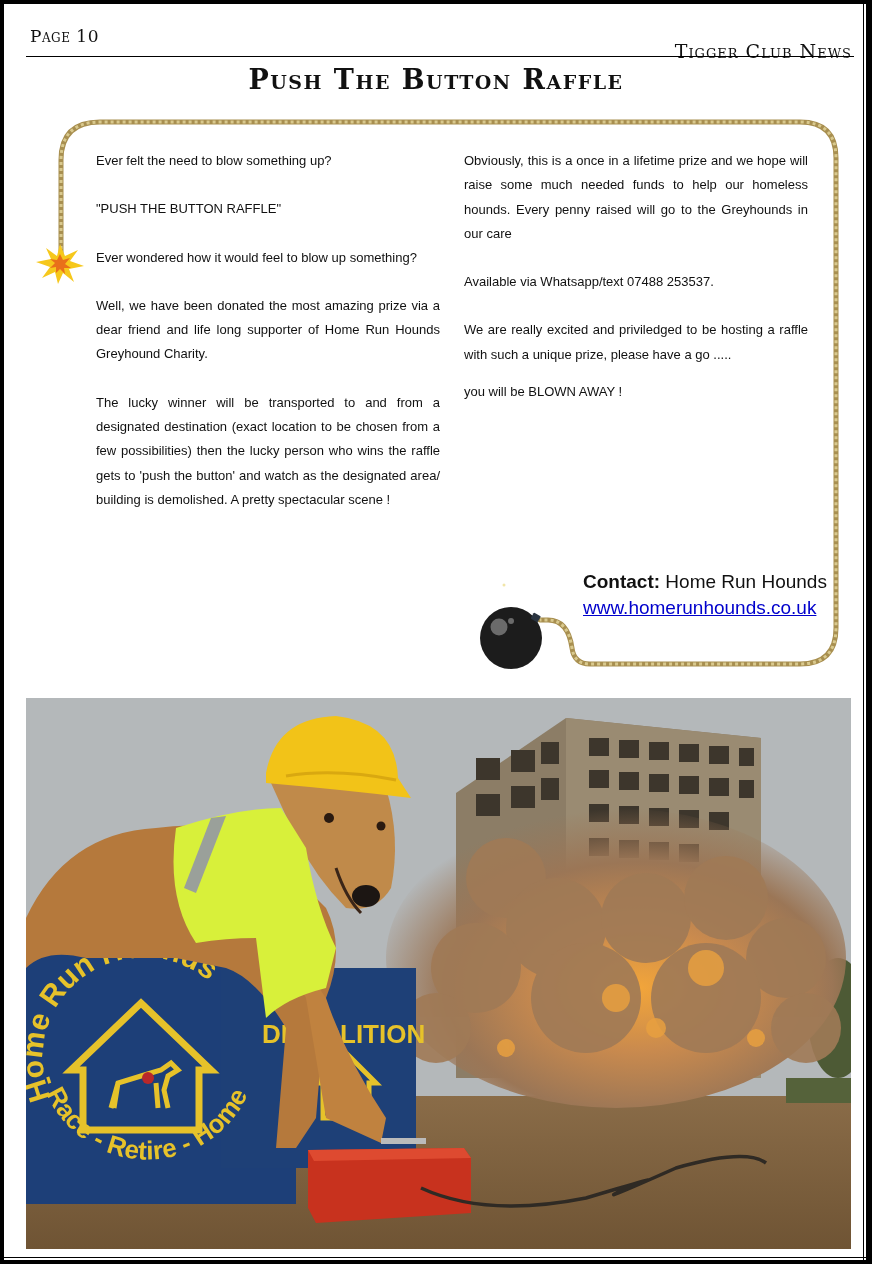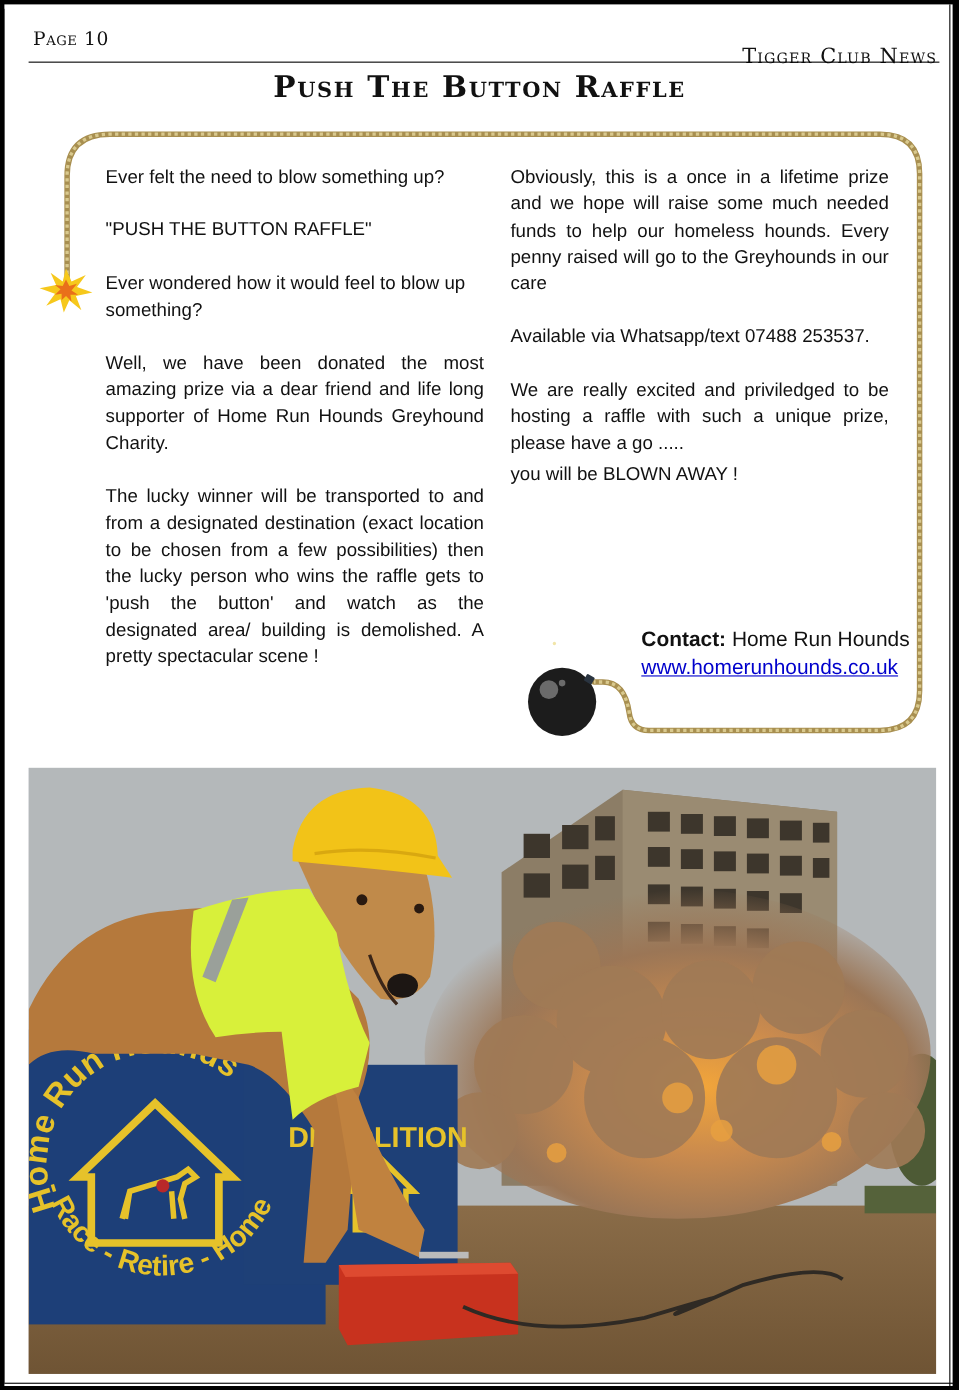--- a/index.html
+++ b/index.html
@@ -28,28 +28,28 @@
   .title {
     position: absolute; left: 0; top: 64px; width: 872px; text-align: center;
     font-family: "DejaVu Serif", serif; font-variant: small-caps;
     font-size: 27px; letter-spacing: 1.5px; color: #111;
   }
 
   .rope-svg { position: absolute; left: 0; top: 0; width: 872px; height: 700px; pointer-events: none; }
 
   .col {
     position: absolute; font-family: "Liberation Sans", sans-serif;
-    font-size: 17px; line-height: 24.3px; color: #111;
+    font-size: 13px; line-height: 24.3px; color: #111;
   }
   .col p { text-align: justify; margin-bottom: 24px; }
   .col p.left { text-align: left; }
   .col p.last { text-align: justify; text-align-last: left; }
   .col-left { left: 96px; top: 149px; width: 344px; }
   .col-right { left: 464px; top: 149px; width: 344px; }
-  .col p.tight { margin-bottom: 3px; }
+  .col p.tight { margin-bottom: 13px; }
 
   .contact {
     position: absolute; left: 583px; top: 569px; width: 260px;
     font-size: 19px; line-height: 26px; color: #111;
   }
   .contact b { font-weight: bold; }
   .contact a { color: #0000cc; text-decoration: underline; }
 
   .photo {
     position: absolute; left: 26px; top: 698px; width: 825px; height: 551px; overflow: hidden;

